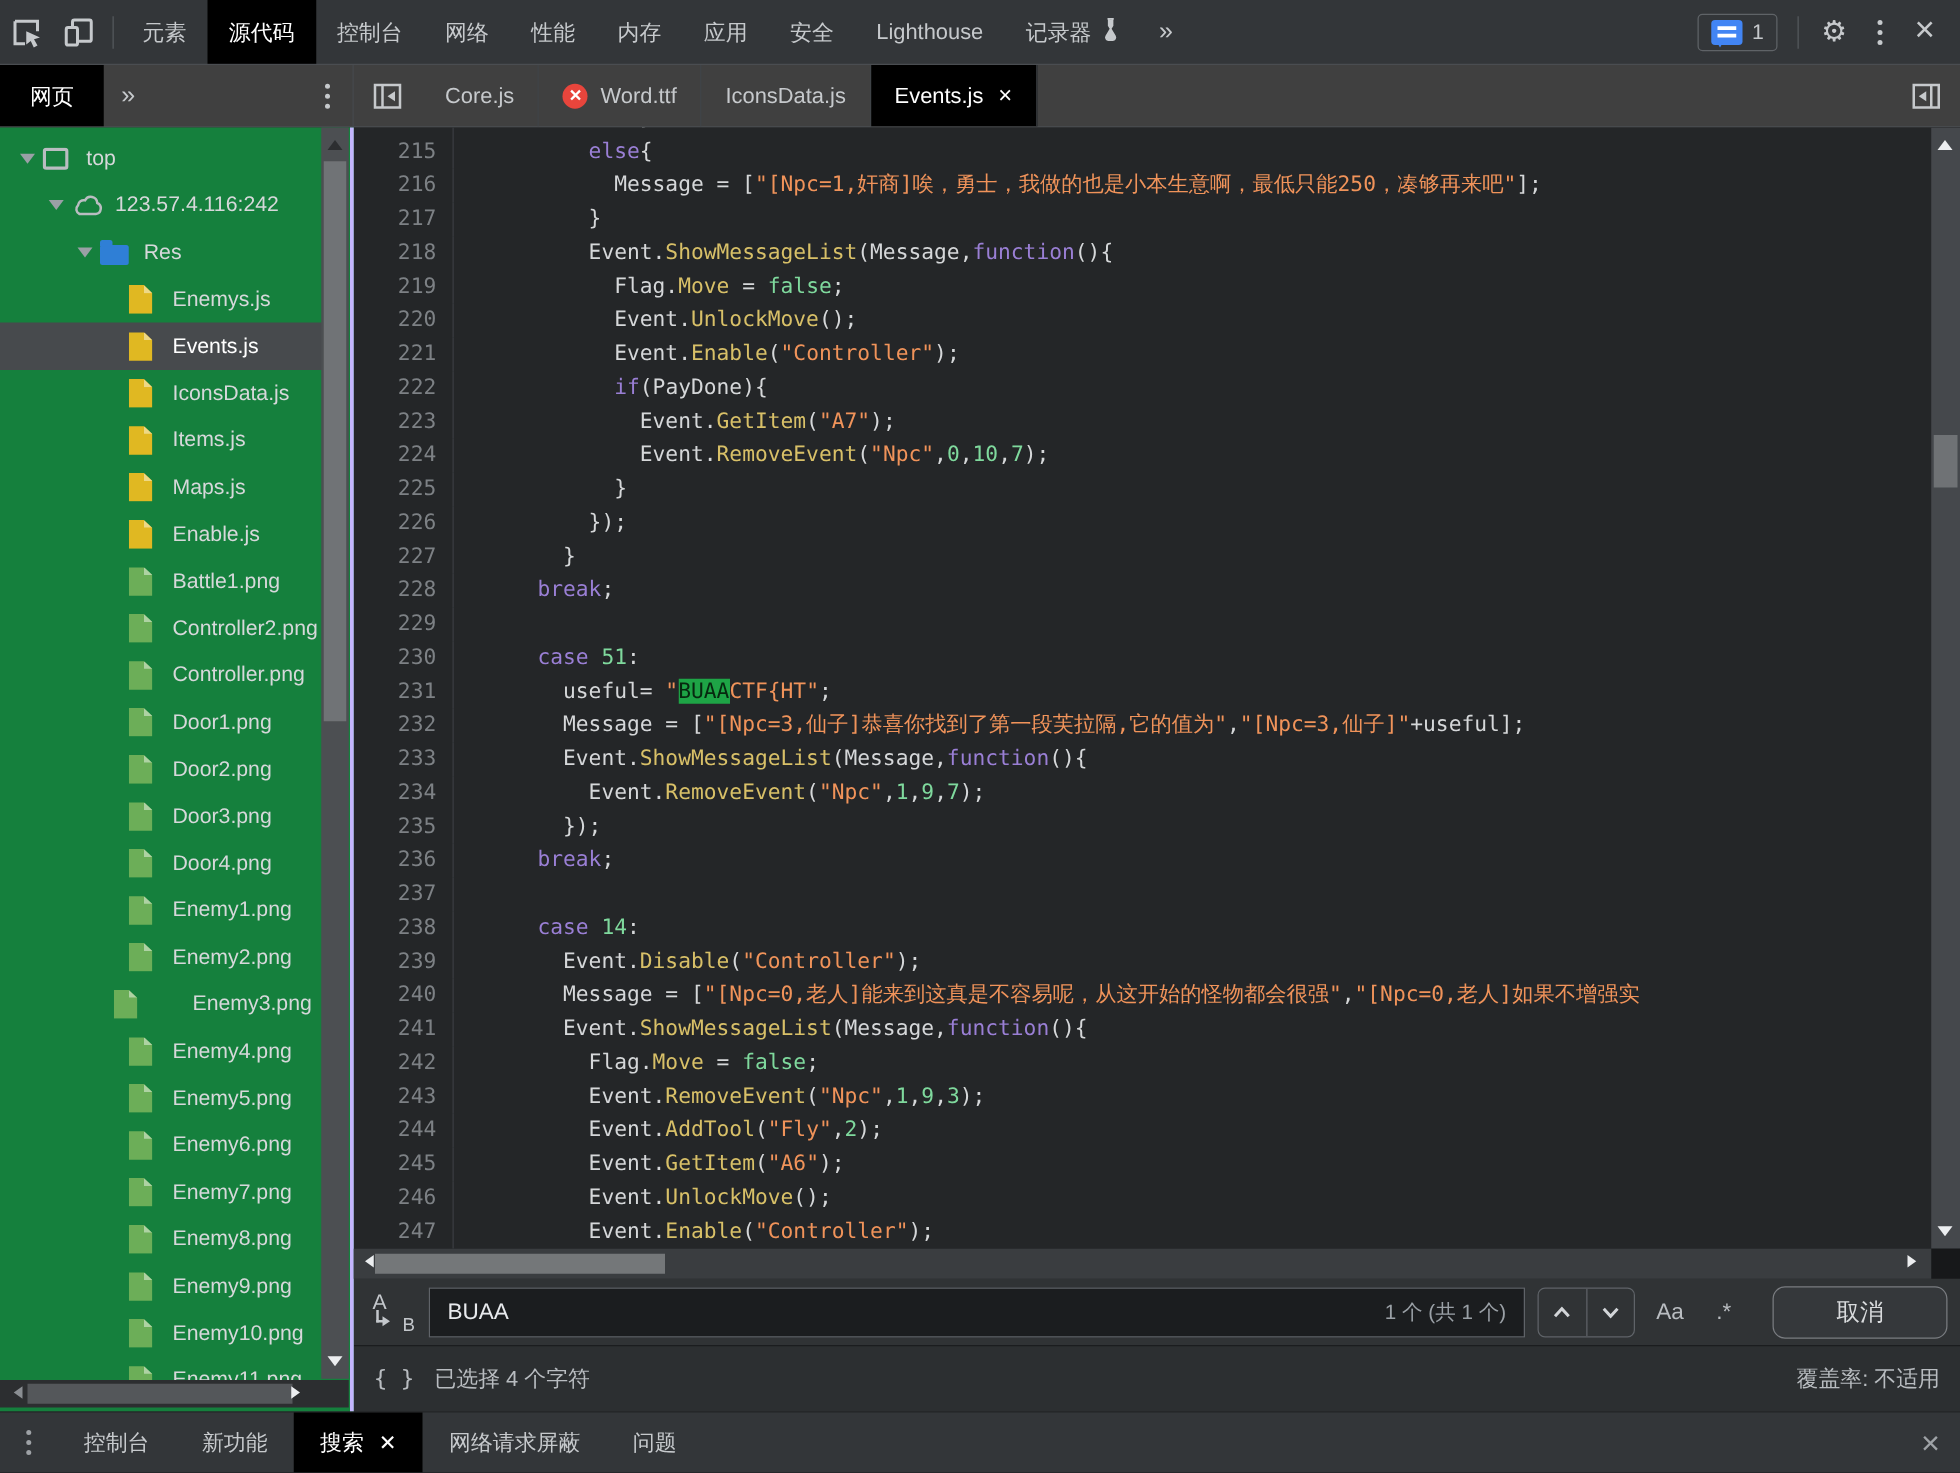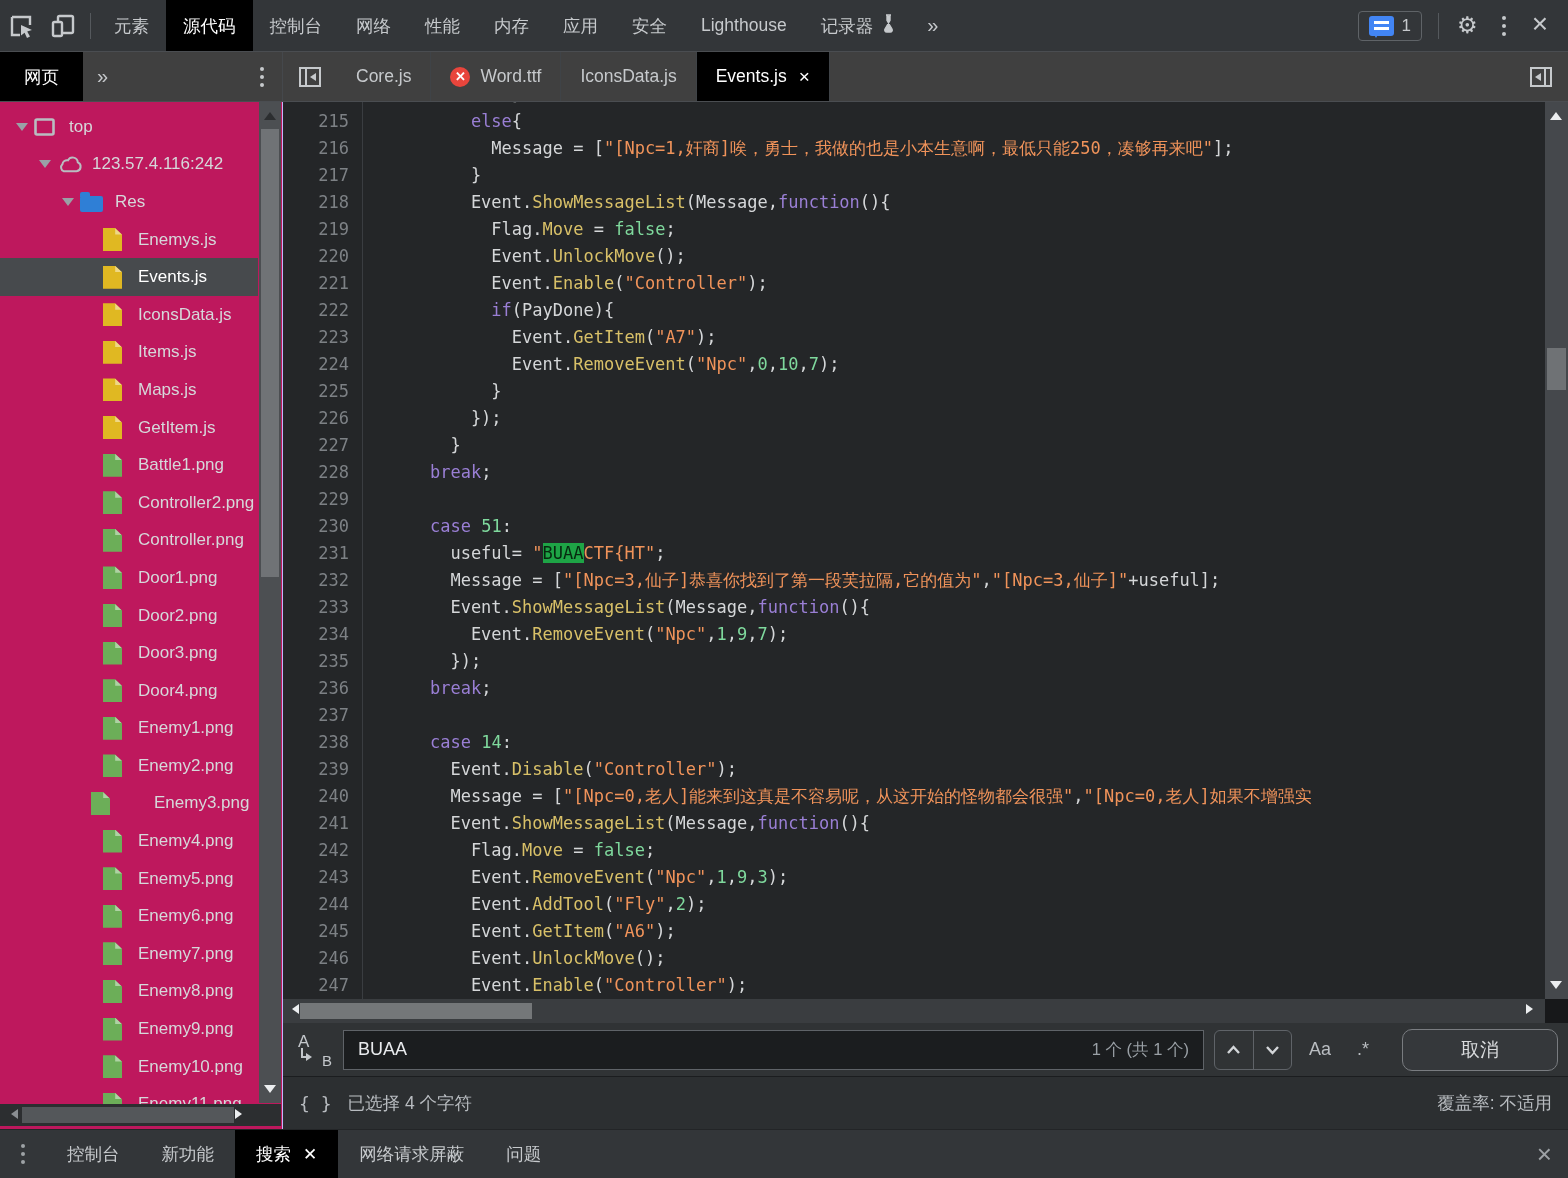--- a/index.html
+++ b/index.html
@@ -37,21 +37,21 @@
   .file-tab { display:flex; align-items:center; padding:0 19px; font-size:17.5px; color:#c6c9cc; gap:10px; }
   .file-tab.active { background:#000; color:#fff; }
   .err-badge { width:20px; height:20px; border-radius:50%; background:#e8453c; color:#fff; font-size:13px; font-weight:bold; display:flex; align-items:center; justify-content:center; }
   .tab-close { font-size:19px; padding-left:2px; }
   .dock-right { margin-left:auto; width:54px; display:flex; align-items:center; justify-content:center; }
 
   
   .main { flex:1; display:flex; min-height:0; }
 
   
-  .sidebar { flex:0 0 283px; background:#be185d; border-right:1px solid #c4b5fd; display:flex; flex-direction:column; position:relative; }
+  .sidebar { flex:0 0 283px; background:#15803d; border-right:3px solid #c4b5fd; display:flex; flex-direction:column; position:relative; }
   .tree { flex:1; overflow:hidden; padding-top:6px; position:relative; }
   .tree-row { height:37.6px; display:flex; align-items:center; font-size:17px; color:#d6d8da; white-space:nowrap; width:258px; overflow:hidden; }
   .tree-row.selected { background:#474a4d; color:#fff; }
   .exp { flex:0 0 24px; display:flex; align-items:center; justify-content:center; }
   .tri-down { width:0; height:0; border:6px solid transparent; border-top:8px solid #9aa0a6; margin-top:6px; }
   .t-icon { flex:0 0 30px; display:flex; align-items:center; }
   .fi { width:19px; height:23px; position:relative; clip-path:polygon(0 0,64% 0,100% 28%,100% 100%,0 100%); }
   .fi.js { background:#e0b822; }
   .fi.img { background:#6cae58; }
   .fi::after { content:''; position:absolute; right:0; top:0; width:36%; height:28%; background:rgba(255,255,255,.45); clip-path:polygon(0 0,100% 100%,0 100%); }
@@ -95,21 +95,21 @@
   .find-icon .fb { position:absolute; right:1px; bottom:-1px; font-size:15px; color:#c3c7cb; }
   .find-icon .farr { position:absolute; left:4px; top:16px; width:9px; height:10px; border-left:2px solid #c3c7cb; border-bottom:2px solid #c3c7cb; }
   .find-icon .farr::after { content:''; position:absolute; right:-6px; bottom:-5px; border:4px solid transparent; border-left:6px solid #c3c7cb; }
   .find-field { flex:1; height:40px; background:#1b1d1f; border:1px solid #5f6368; display:flex; align-items:center; padding:0 14px; }
   .find-field input { flex:1; background:transparent; border:none; outline:none; color:#e8eaed; font-size:18px; font-family:"Liberation Sans",sans-serif; }
   .find-count { color:#9aa0a6; font-size:16.5px; white-space:nowrap; padding-left:10px; }
   .find-nav { display:flex; margin-left:10px; border:1px solid #5f6368; border-radius:6px; overflow:hidden; height:40px; }
   .find-nav-btn { width:38px; display:flex; align-items:center; justify-content:center; }
   .find-nav-btn + .find-nav-btn { border-left:1px solid #5f6368; }
   .find-toggle { color:#b9bdc1; font-size:18px; padding:0 9px; margin-left:8px; }
-  .cancel-btn { margin-left:24px; width:156px; height:42px; border:1px solid #797c80; border-radius:10px; background:#35383b; color:#d9dbdd; font-size:19px; display:flex; align-items:center; justify-content:center; }
+  .cancel-btn { margin-left:24px; width:140px; height:42px; border:1px solid #797c80; border-radius:10px; background:#35383b; color:#d9dbdd; font-size:19px; display:flex; align-items:center; justify-content:center; }
 
   
   .status-bar { flex:0 0 53px; background:#2c2f31; border-top:1px solid #1b1d1f; display:flex; align-items:center; padding:0 16px; font-size:17.5px; color:#b8bcc0; }
   .braces { font-family:"DejaVu Sans Mono",monospace; font-size:18px; margin-right:16px; color:#b8bcc0; }
   .coverage { margin-left:auto; }
 
   
   .drawer { flex:0 0 49px; background:#333639; border-top:1px solid #232527; display:flex; align-items:stretch; }
   .drawer-kebab { width:46px; display:flex; align-items:center; justify-content:center; }
   .drawer-kebab .kebab i { background:#9ea2a6; }
@@ -309,21 +309,21 @@
             <span class="t-icon">
               <span class="fi js"></span>
             </span>
             <span class="t-label">Maps.js</span>
           </div>
           <div class="tree-row" style="padding-left: 79px;">
             <span class="exp"></span>
             <span class="t-icon">
               <span class="fi js"></span>
             </span>
-            <span class="t-label">GetItem.js</span>
+            <span class="t-label">Enable.js</span>
           </div>
           <div class="tree-row" style="padding-left: 79px;">
             <span class="exp"></span>
             <span class="t-icon">
               <span class="fi img"></span>
             </span>
             <span class="t-label">Battle1.png</span>
           </div>
           <div class="tree-row" style="padding-left: 79px;">
             <span class="exp"></span>

